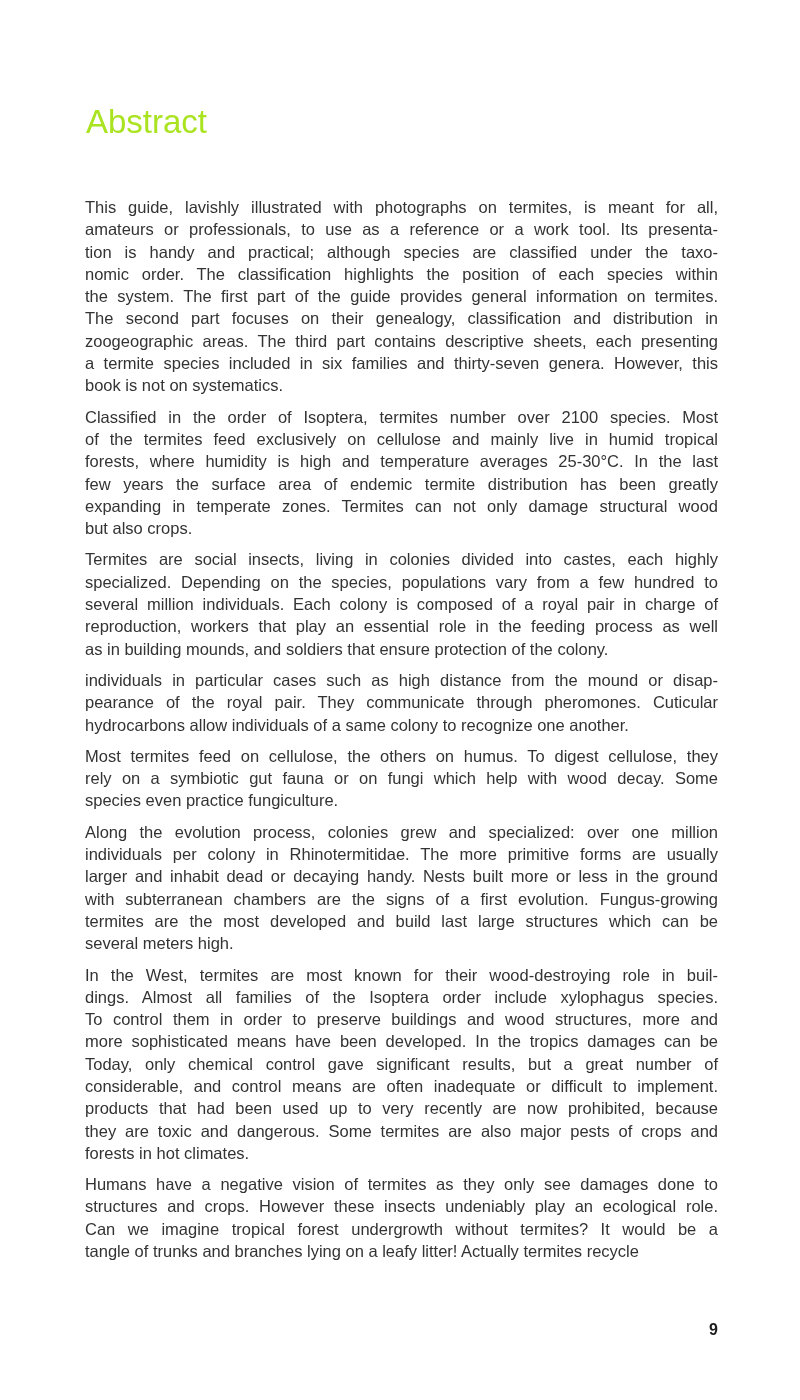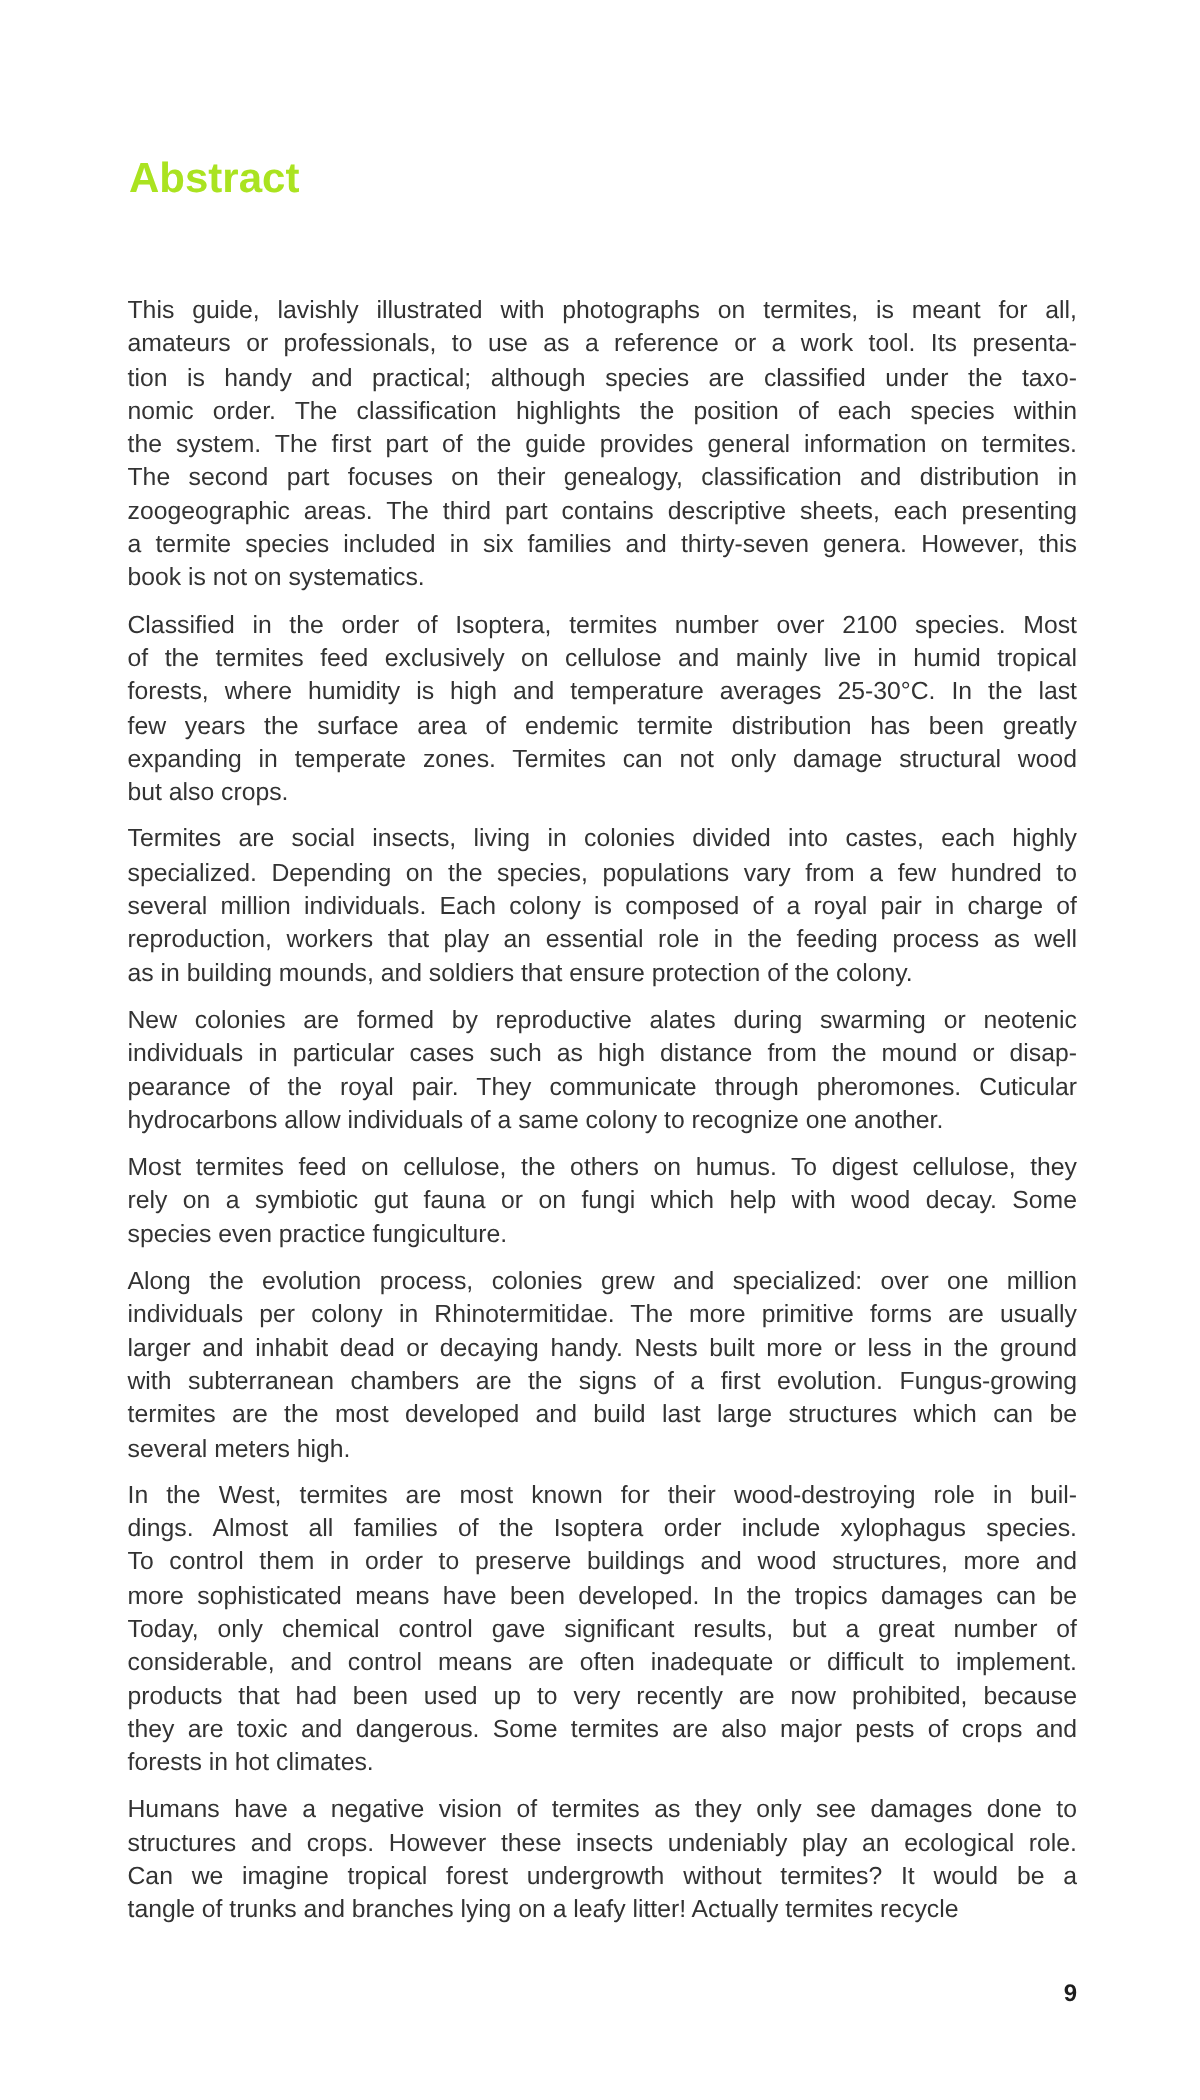--- a/index.html
+++ b/index.html
@@ -13,23 +13,23 @@
     height: 1400px;
     background: #ffffff;
     font-family: "Liberation Sans", sans-serif;
     overflow: hidden;
   }
   .title {
     position: absolute;
     left: 86px;
     top: 104px;
     margin: 0;
-    font-size: 28px;
+    font-size: 33px;
     line-height: 1.1;
-    font-weight: bold;
+    font-weight: normal;
     letter-spacing: 0px;
   }
   .content {
     position: absolute;
     left: 85px;
     top: 196px;
     width: 633px;
     font-size: 16.5px;
     line-height: 22.3px;
   }
@@ -81,21 +81,20 @@
         <div class="line last">but also crops.</div>
       </div>
       <div class="paragraph">
         <div class="line">Termites are social insects, living in colonies divided into castes, each highly</div>
         <div class="line">specialized. Depending on the species, populations vary from a few hundred to</div>
         <div class="line">several million individuals. Each colony is composed of a royal pair in charge of</div>
         <div class="line">reproduction, workers that play an essential role in the feeding process as well</div>
         <div class="line last">as in building mounds, and soldiers that ensure protection of the colony.</div>
       </div>
       <div class="paragraph">
-        <div class="line">New colonies are formed by reproductive alates during swarming or neotenic</div>
         <div class="line">individuals in particular cases such as high distance from the mound or disap-</div>
         <div class="line">pearance of the royal pair. They communicate through pheromones. Cuticular</div>
         <div class="line last">hydrocarbons allow individuals of a same colony to recognize one another.</div>
       </div>
       <div class="paragraph">
         <div class="line">Most termites feed on cellulose, the others on humus. To digest cellulose, they</div>
         <div class="line">rely on a symbiotic gut fauna or on fungi which help with wood decay. Some</div>
         <div class="line last">species even practice fungiculture.</div>
       </div>
       <div class="paragraph">

